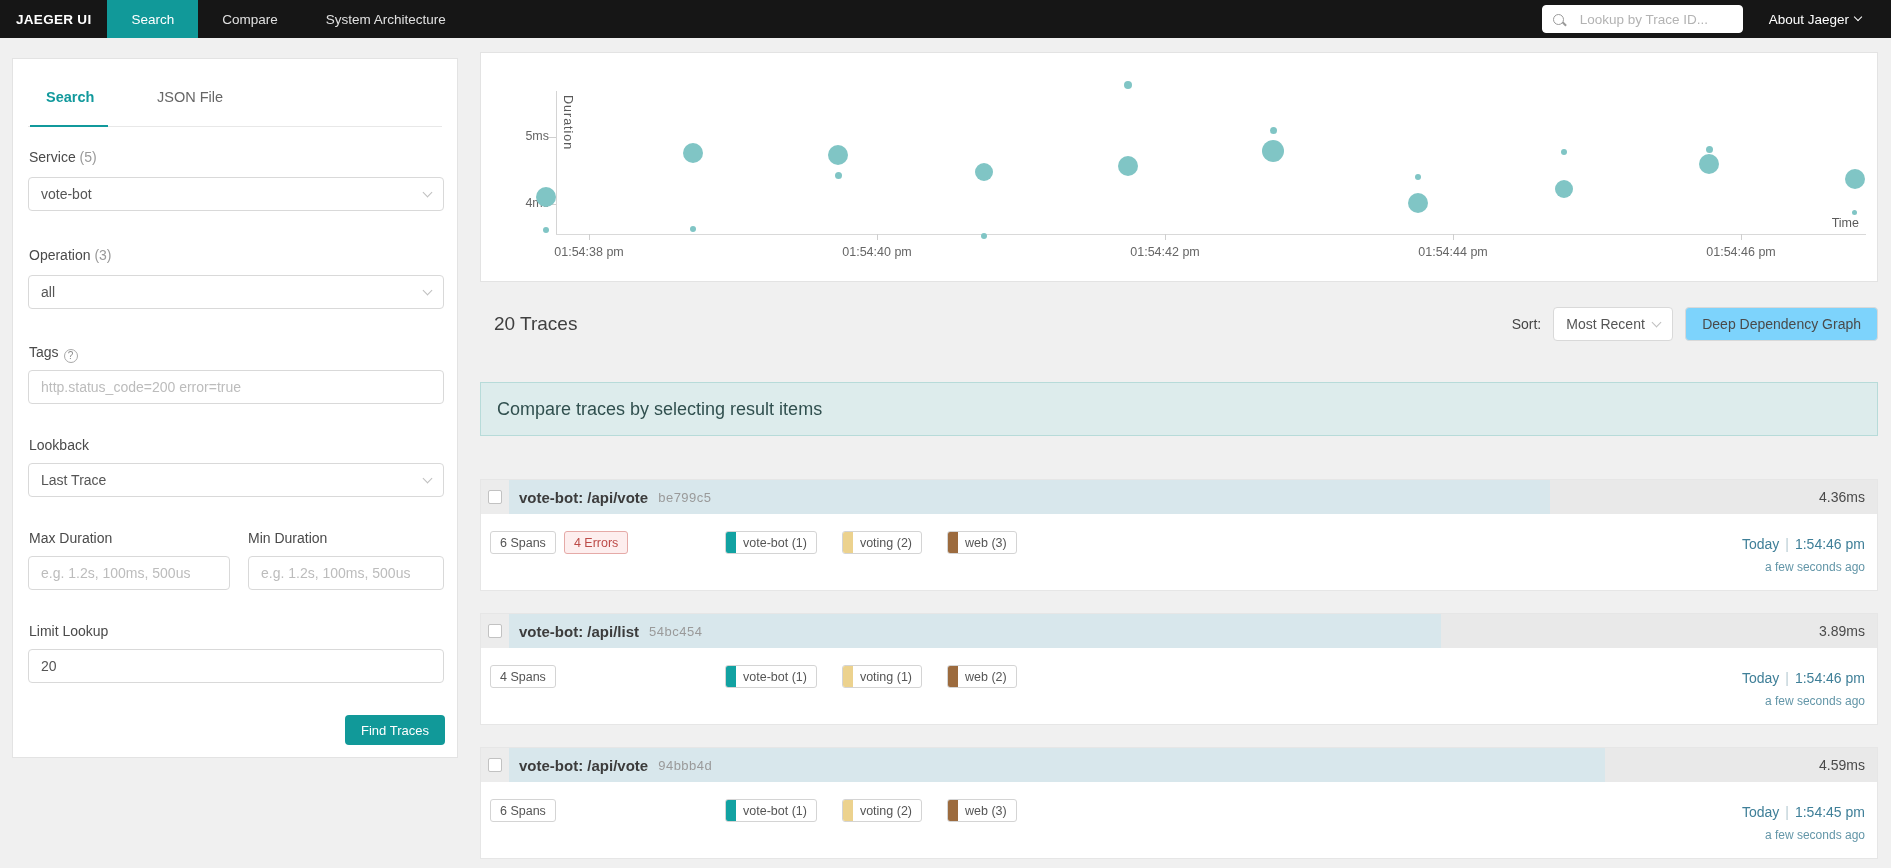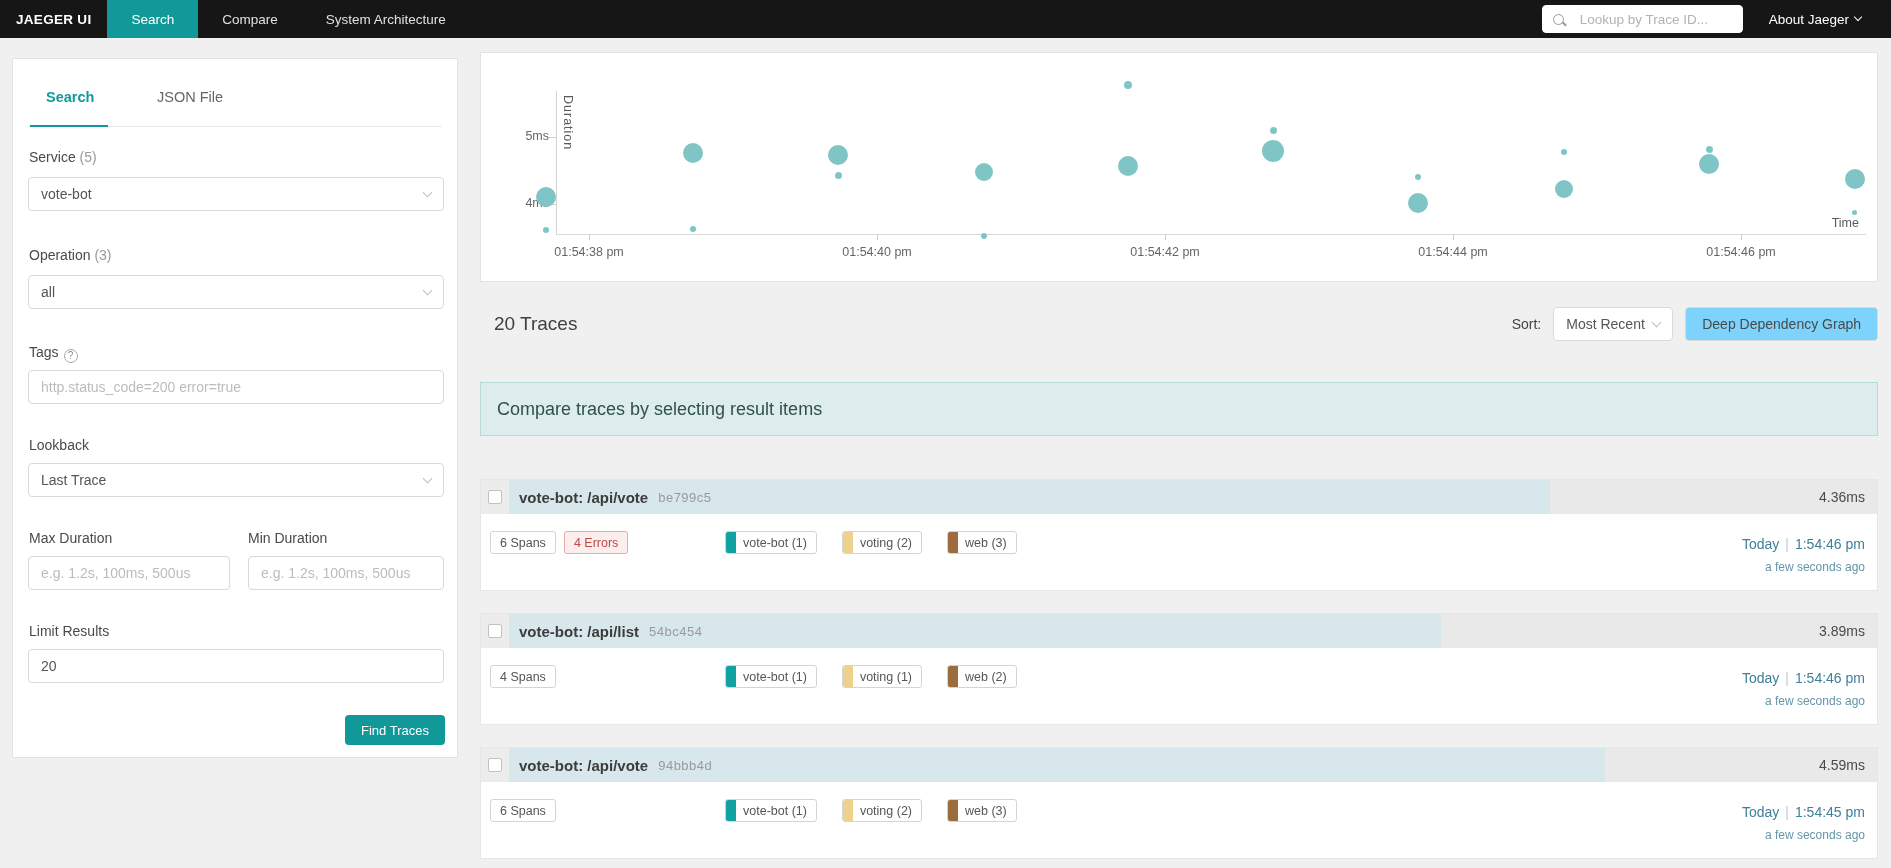--- a/index.html
+++ b/index.html
@@ -164,21 +164,21 @@
 
   <div class="f-label" style="top:471px">Max Duration</div>
   <div class="f-label" style="top:471px; left:235px">Min Duration</div>
   <div class="inp" style="left:15px; top:497px; width:202px">
     <input placeholder="e.g. 1.2s, 100ms, 500us" style="">
   </div>
   <div class="inp" style="left:235px; top:497px; width:196px">
     <input placeholder="e.g. 1.2s, 100ms, 500us" style="">
   </div>
 
-  <div class="f-label" style="top:564px">Limit Results</div>
+  <div class="f-label" style="top:564px">Limit Lookup</div>
   <div class="inp" style="left:15px; top:590px; width:416px">
     <input value="20" style="">
   </div>
 
   <button class="find-btn">Find Traces</button>
 </div>
 
 <div class="main">
 
   <div class="chart-card">

